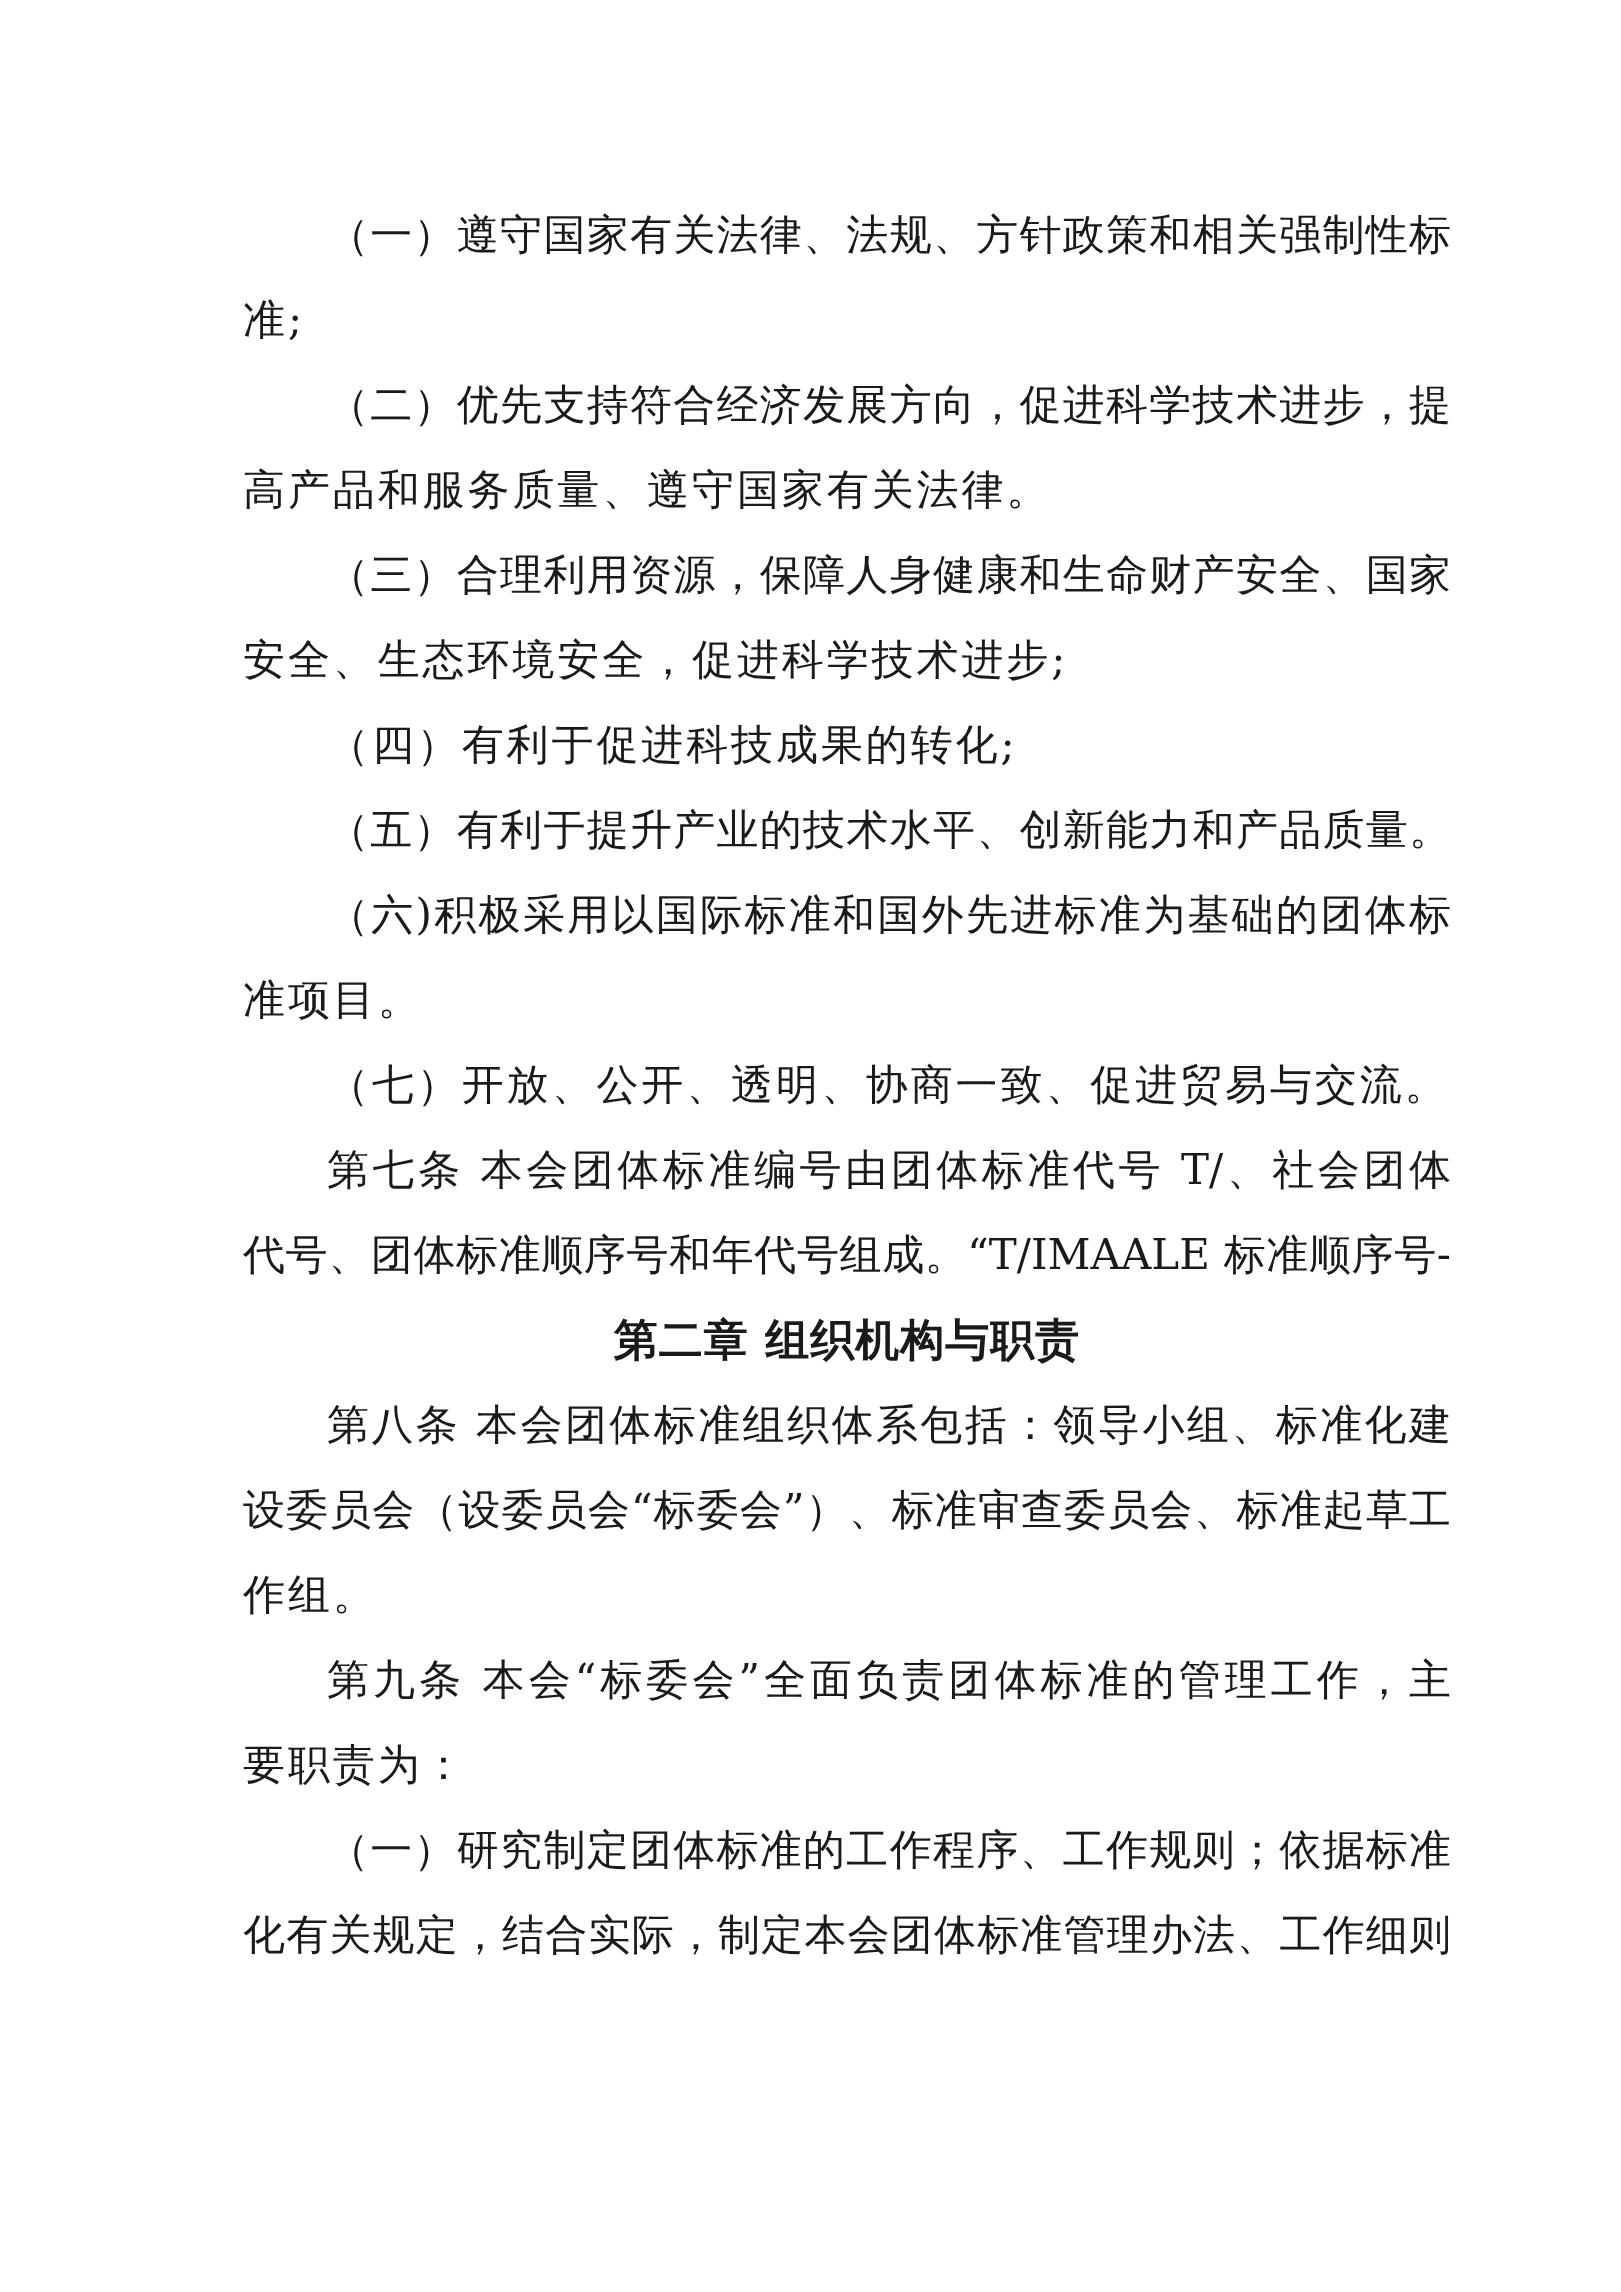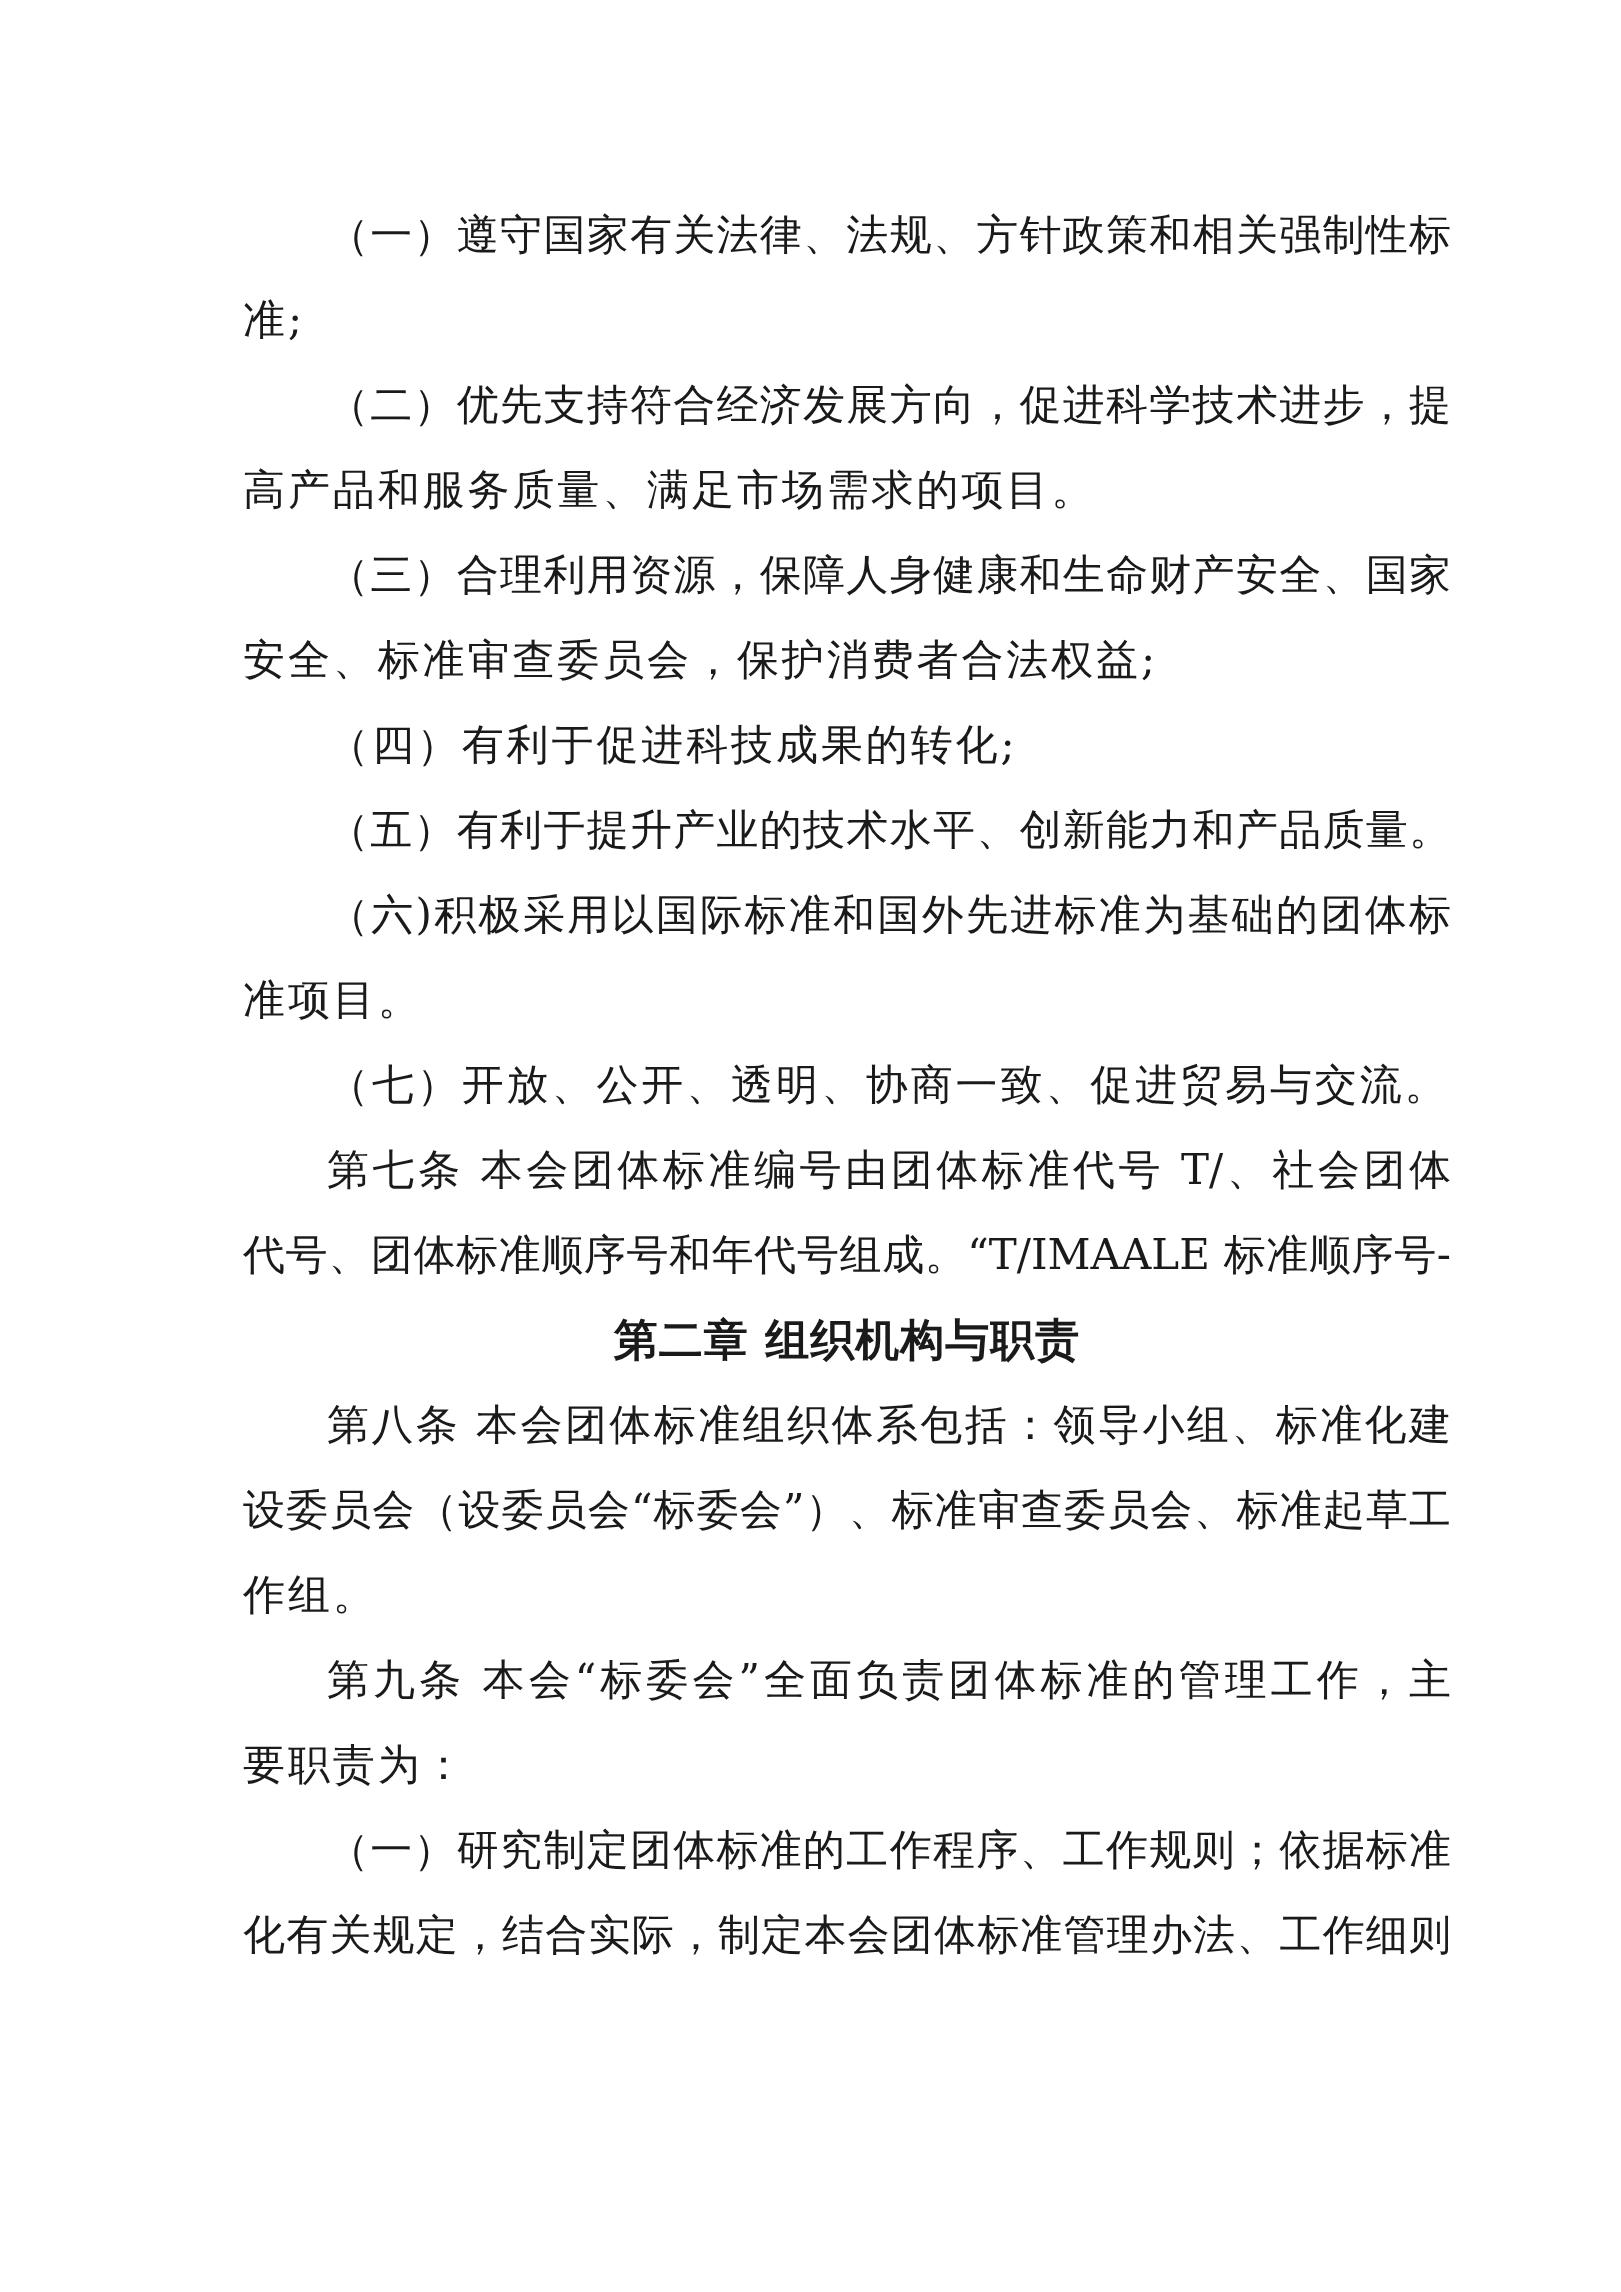--- a/index.html
+++ b/index.html
@@ -48,23 +48,23 @@
   }
 </style>
 </head>
 <body>
 
 <div class="page">
   <div class="content">
     <div class="line indent fill">（一）遵守国家有关法律、法规、方针政策和相关强制性标</div>
     <div class="line">准;</div>
     <div class="line indent fill">（二）优先支持符合经济发展方向，促进科学技术进步，提</div>
-    <div class="line">高产品和服务质量、满足市场需求的项目。</div>
+    <div class="line">高产品和服务质量、遵守国家有关法律。</div>
     <div class="line indent fill">（三）合理利用资源，保障人身健康和生命财产安全、国家</div>
-    <div class="line">安全、标准审查委员会，保护消费者合法权益;</div>
+    <div class="line">安全、生态环境安全，促进科学技术进步;</div>
     <div class="line indent">（四）有利于促进科技成果的转化;</div>
     <div class="line indent fill">（五）有利于提升产业的技术水平、创新能力和产品质量。</div>
     <div class="line indent fill">（六)积极采用以国际标准和国外先进标准为基础的团体标</div>
     <div class="line">准项目。</div>
     <div class="line indent">（七）开放、公开、透明、协商一致、促进贸易与交流。</div>
     <div class="line indent fill">第七条 本会团体标准编号由团体标准代号 T/、社会团体</div>
     <div class="line fill">代号、团体标准顺序号和年代号组成。“T/IMAALE 标准顺序号-</div>
     <div class="line heading">第二章 组织机构与职责</div>
     <div class="line indent fill">第八条 本会团体标准组织体系包括：领导小组、标准化建</div>
     <div class="line fill">设委员会（设委员会“标委会”）、标准审查委员会、标准起草工</div>

